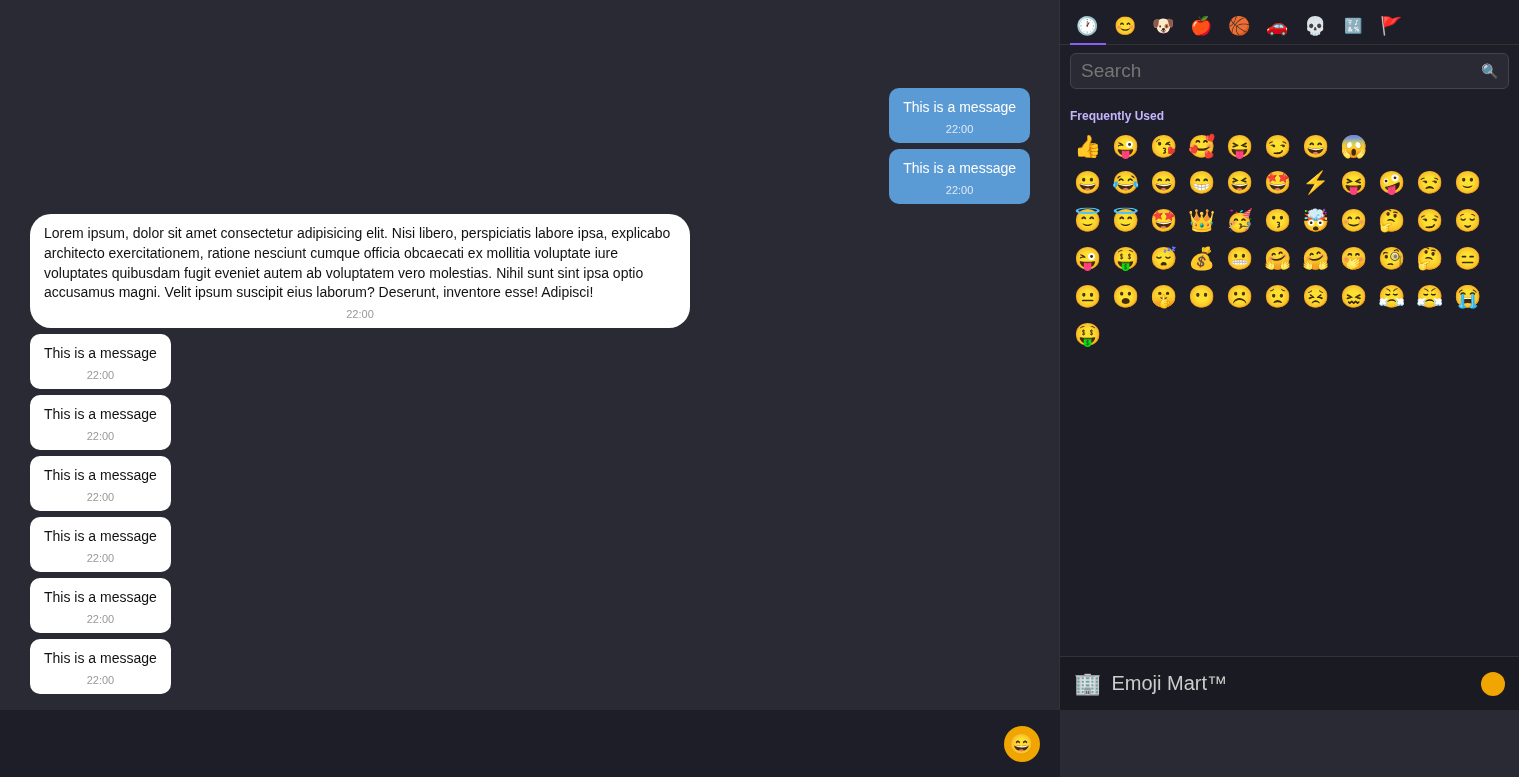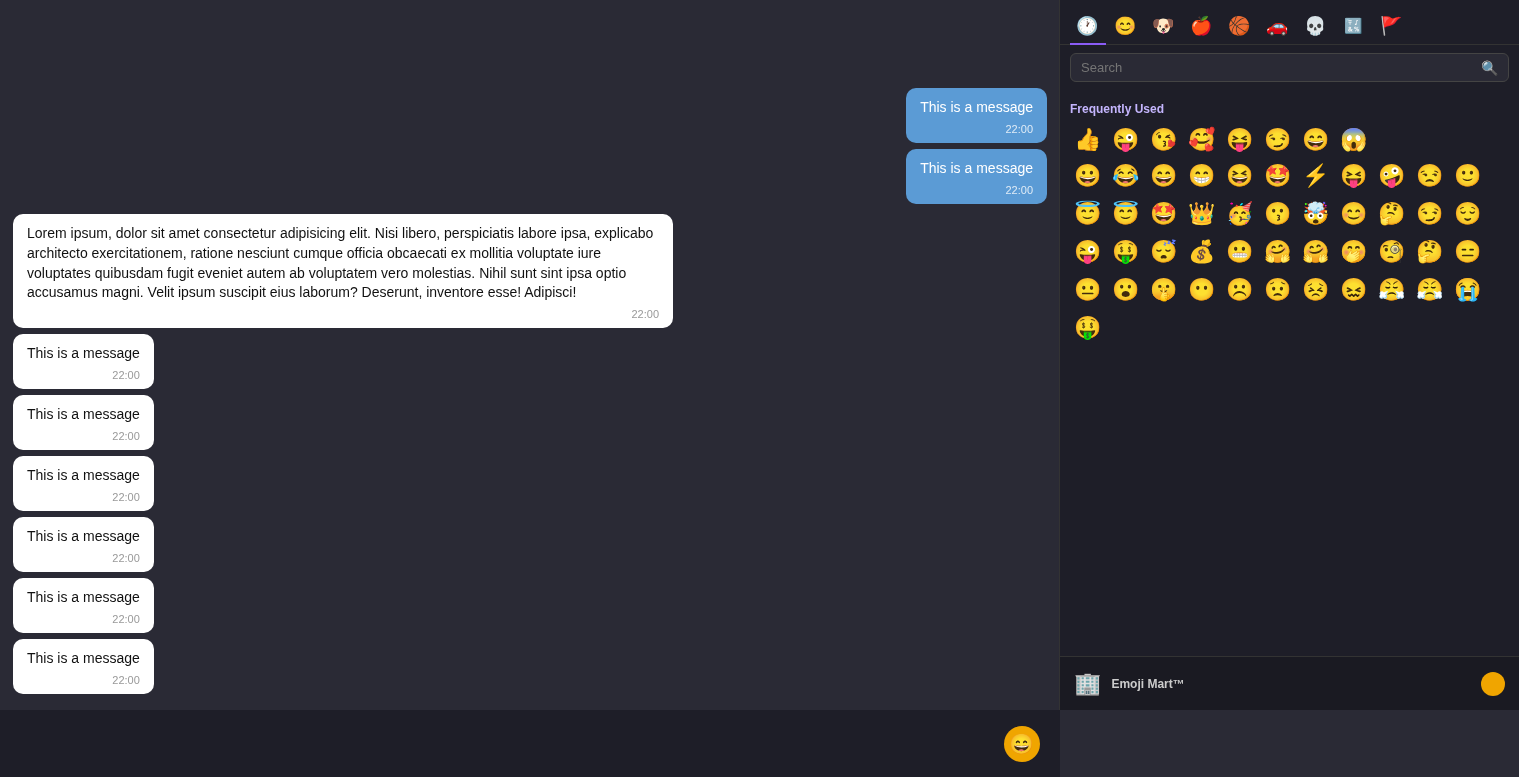--- a/index.html
+++ b/index.html
@@ -12,46 +12,47 @@
       position: relative;
     }
 
     
     .chat-area {
       position: absolute;
       top: 0; left: 0;
       width: 1060px;
       height: 710px;
       overflow: hidden;
-      padding: 10px 13px;
+      padding: 10px 30px;
       display: flex;
       flex-direction: column;
       justify-content: flex-end;
     }
 
     
     .msg-incoming {
       background: #fff;
       color: #111;
       border-radius: 10px;
       padding: 10px 14px 6px 14px;
       margin-bottom: 6px;
       max-width: 260px;
       position: relative;
       font-size: 14px;
       line-height: 1.4;
       align-self: flex-start;
     }
     .msg-incoming.long-msg {
       max-width: 660px;
+      border-radius: 21px;
     }
     .msg-time {
       font-size: 11px;
       color: #999;
-      text-align: right;
+      text-align: center;
       margin-top: 4px;
     }
     .msg-incoming .msg-time { color: #999; }
 
     
     .msg-outgoing {
       background: #5b9bd5;
       color: #fff;
       border-radius: 10px;
       padding: 10px 14px 6px 14px;
@@ -138,21 +139,21 @@
     .emoji-search-wrap {
       padding: 8px 10px;
       position: relative;
     }
     .emoji-search-wrap input {
       width: 100%;
       background: #2a2a35;
       border: 1px solid #444;
       border-radius: 6px;
       color: #ccc;
-      font-size: 13px;
+      font-size: 19px;
       padding: 6px 32px 6px 10px;
       outline: none;
     }
     .emoji-search-icon {
       position: absolute;
       right: 20px; top: 50%;
       transform: translateY(-50%);
       color: #777;
       font-size: 14px;
     }
@@ -193,23 +194,23 @@
       display: flex;
       align-items: center;
       padding: 0 14px;
       gap: 10px;
     }
     .emoji-footer-logo {
       font-size: 22px;
       color: #5b7fa6;
     }
     .emoji-footer-name {
-      font-size: 12px;
+      font-size: 20px;
       color: #ccc;
-      font-weight: 700;
+      font-weight: 400;
     }
     .emoji-footer-dot {
       width: 24px; height: 24px;
       border-radius: 50%;
       background: #f0a500;
       margin-left: auto;
     }
 
     
     .emoji-sections::-webkit-scrollbar { width: 6px; }

